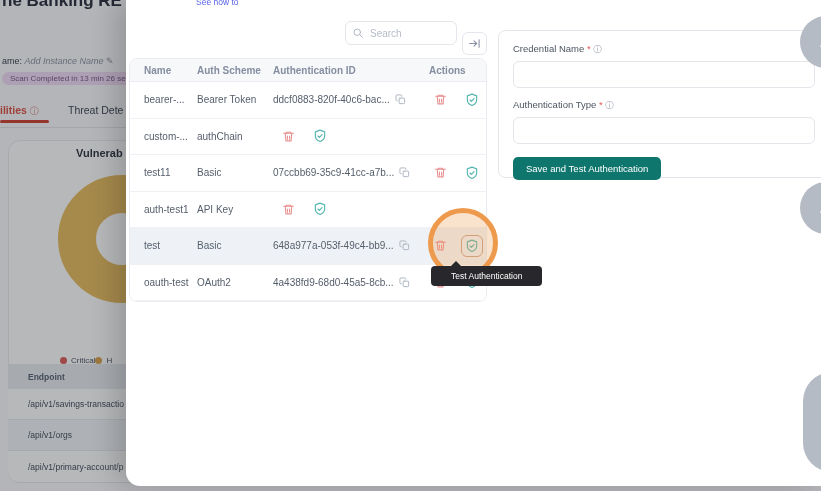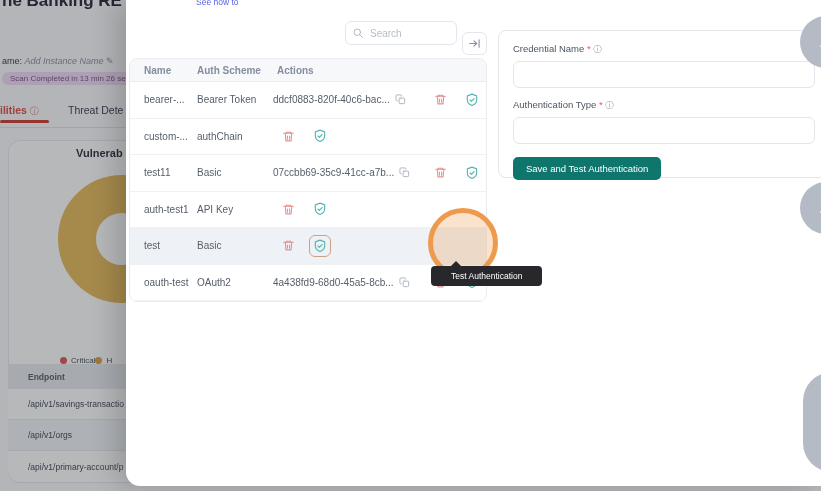--- a/index.html
+++ b/index.html
@@ -170,20 +170,21 @@
       <line x1="3" y1="12" x2="16" y2="12"></line>
         <polyline points="11 7 16 12 11 17"></polyline>
         <line x1="20.5" y1="5" x2="20.5" y2="19"></line>
     </svg>
   </div>
 
   <div class="auth-card">
     <div class="auth-header">
       <span class="col-name">Name</span>
       <span class="col-scheme">Auth Scheme</span>
+      <span class="col-id">Authentication ID</span>
       <span class="col-actions">Actions</span>
     </div>
     <div id="auth-rows">
   <div class="auth-row">
     <span class="col-name">bearer-...</span>
     <span class="col-scheme">Bearer Token</span>
     <span class="col-id">
       <span>ddcf0883-820f-40c6-bac...</span>
       <svg class="copy-icon" viewBox="0 0 24 24" fill="none" stroke="currentColor" stroke-width="2" stroke-linecap="round" stroke-linejoin="round">
         <rect x="9" y="9" width="12" height="12" rx="2"></rect>
@@ -274,20 +275,27 @@
           <path d="M12 2l8 3v6.5c0 4.8-3.4 8.2-8 10-4.6-1.8-8-5.2-8-10V5z"></path>
                 <polyline points="8.5 12 11 14.5 15.5 9.5"></polyline>
         </svg>
       </span>
     </span>
   </div>
 
   <div class="auth-row hl">
     <span class="col-name">test</span>
     <span class="col-scheme">Basic</span>
+    <span class="col-id">
+      <span>648a977a-053f-49c4-bb9...</span>
+      <svg class="copy-icon" viewBox="0 0 24 24" fill="none" stroke="currentColor" stroke-width="2" stroke-linecap="round" stroke-linejoin="round">
+        <rect x="9" y="9" width="12" height="12" rx="2"></rect>
+              <path d="M5 15H4.5A2.5 2.5 0 0 1 2 12.5v-8A2.5 2.5 0 0 1 4.5 2h8A2.5 2.5 0 0 1 15 4.5V5"></path>
+      </svg>
+    </span>
     <span class="col-actions">
       <span class="trash-btn">
         <svg viewBox="0 0 24 24" fill="none" stroke="currentColor" stroke-width="2" stroke-linecap="round" stroke-linejoin="round">
           <path d="M3 6h18"></path>
                 <path d="M8 6V4h8v2"></path>
                 <path d="M6 6l1.2 14h9.6L18 6"></path>
                 <path d="M10 11v6M14 11v6"></path>
         </svg>
       </span>
       <span class="shield-wrap boxed">

